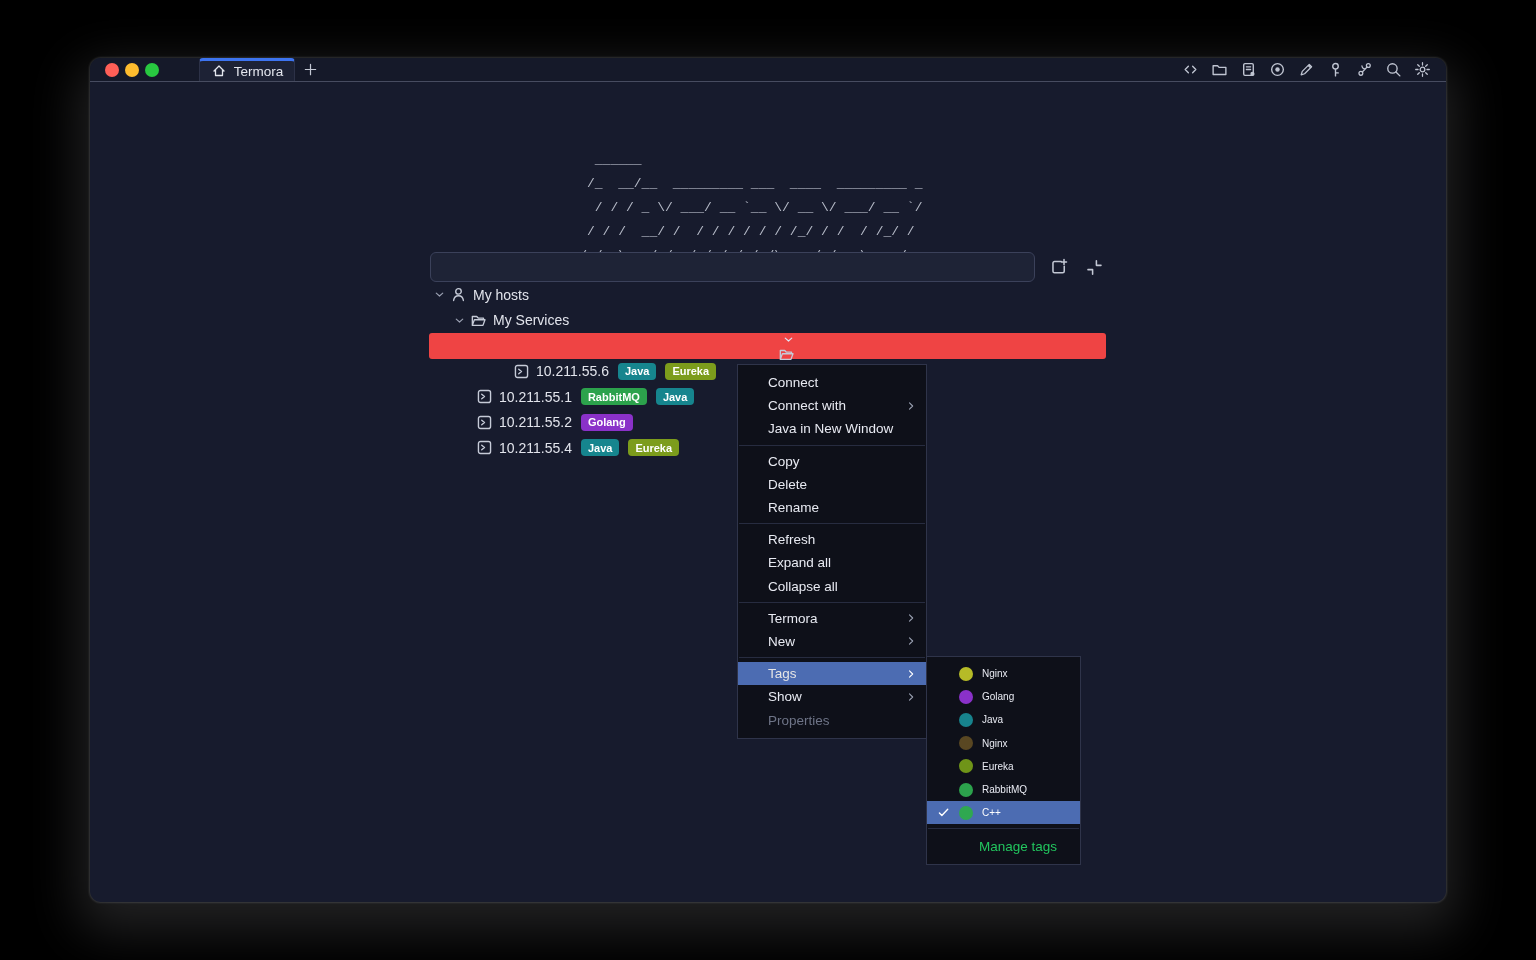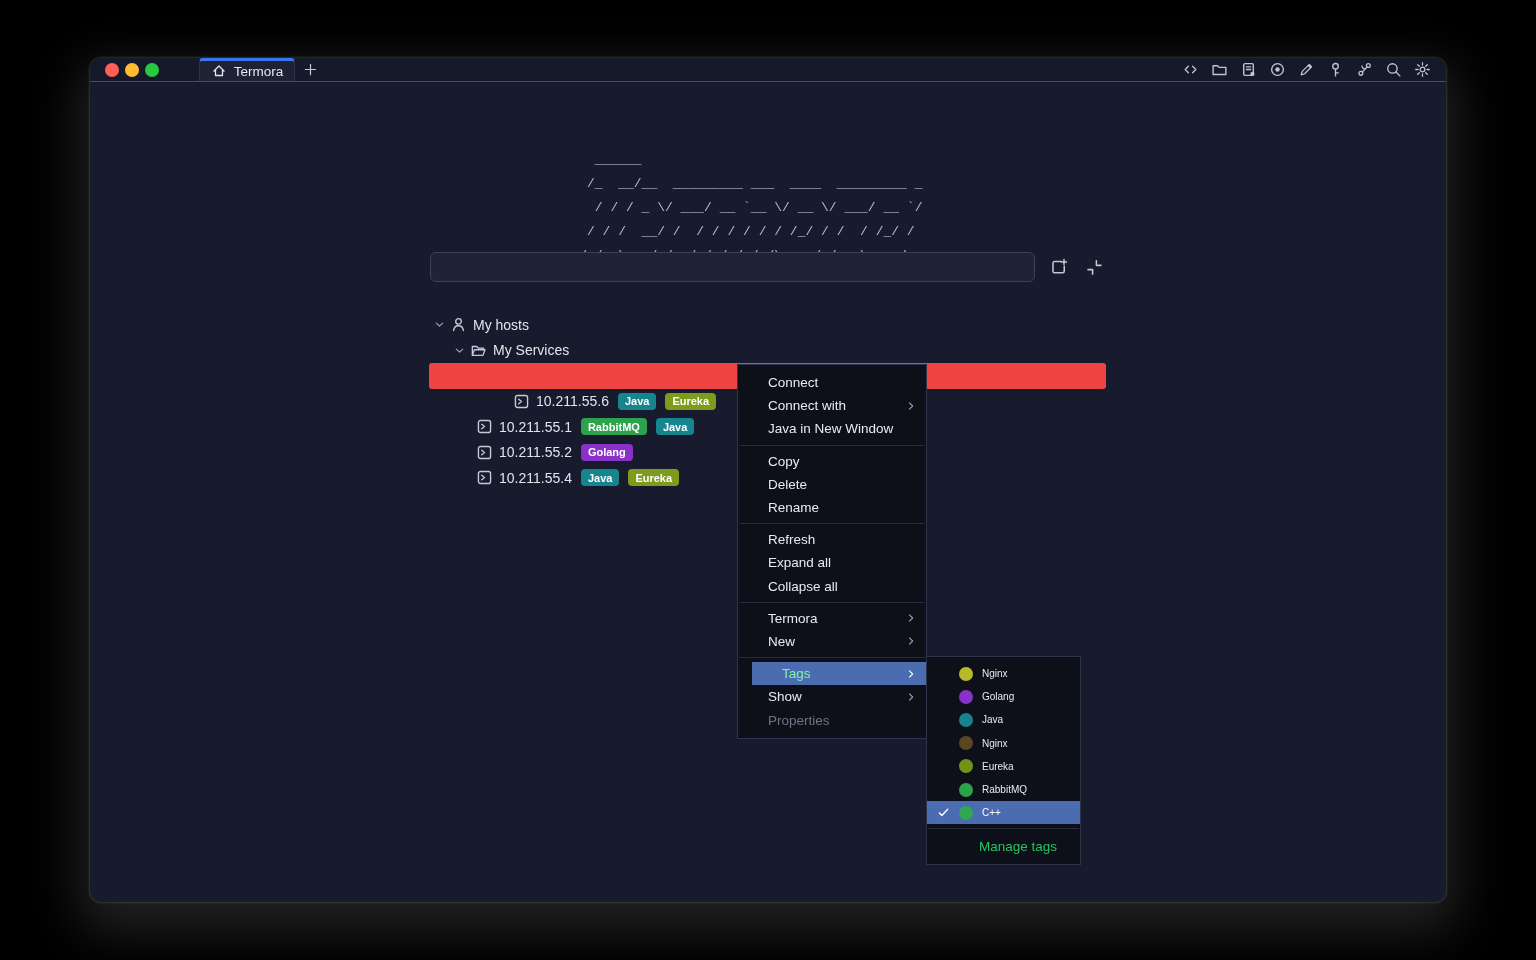--- a/index.html
+++ b/index.html
@@ -36,38 +36,38 @@
 
   .search-row { position:absolute; left:340px; top:170px; width:678px; height:30px;
     display:flex; align-items:center; }
   .search-input { width:605px; height:30px; background:#1e2336; border:1px solid #3b415a;
     border-radius:6px; outline:none; color:#e2e4ec; font-size:14px; padding:0 10px;
     font-family:"Liberation Sans",sans-serif; }
   .sr-btn { margin-left:13px; width:22px; height:22px; display:flex; align-items:center;
     justify-content:center; color:#c3c8d4; cursor:pointer; }
 
   
-  .tree { position:absolute; left:339px; top:230px; width:677px; }
+  .tree { position:absolute; left:339px; top:200px; width:677px; }
   .trow { height:25.5px; display:flex; align-items:center; border-radius:3px;
     color:#e2e4ec; font-size:14px; cursor:default; }
   .trow.selected { background:#ef4444; color:#ffffff;flex-direction:column; }
   .tchev { width:16px; display:flex; justify-content:center; color:#9aa0b2; flex:none; }
   .trow.selected .tchev { color:#dfe6f5; }
   .ticon { width:17px; margin:0 6px 0 3px; color:#c6cbd8; flex:none; }
   .tlabel { white-space:nowrap; }
   .badge { margin-left:9px; height:17px; padding:0 7px; border-radius:4px;
     color:#fff; font-size:11px; font-weight:bold; display:flex; align-items:center; flex:none; }
 
   
   .menu { position:absolute; background:#0e1019; border:1px solid #2f344a; z-index:10; }
   .context-menu { left:647px; top:282px; width:190px; padding:6px 0;text-align:center; }
   .menu-item { height:23.2px; display:flex; align-items:center;
     padding:0 9px 0 30px; color:#e8eaf2; font-size:13.5px; cursor:pointer; }
   .menu-item .mi-arrow { margin-left:auto; color:#9aa1b2; }
-  .menu-item.hl { background:#4c6cb2; color:#86efac;margin-left:14px; }
+  .menu-item.hl { background:#4c6cb2; color:#e5e5e5; }
   .menu-item.hl .mi-arrow { color:#fff; }
   .menu-item.disabled { color:#6e7487; cursor:default; }
   .menu-sep { height:1px; background:#272c40; margin:4px 1px; }
 
   .tags-submenu { left:836px; top:574px; width:155px; padding:5px 0; z-index:11; }
   .tag-item { height:23.2px; display:flex; align-items:center; padding:0 8px 0 10px;
     color:#e8eaf2; font-size:10px; cursor:pointer; }
   .tag-item.hl { background:#4c6cb2; color:#fff; }
   .tag-check { width:22px; color:#fff; display:flex; align-items:center; }
   .tag-dot { width:14px; height:14px; border-radius:50%; margin-right:9px; flex:none; }

